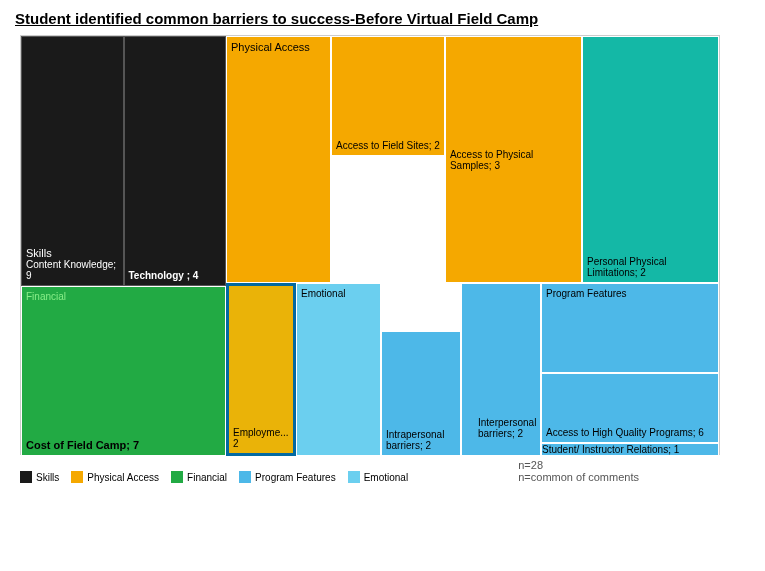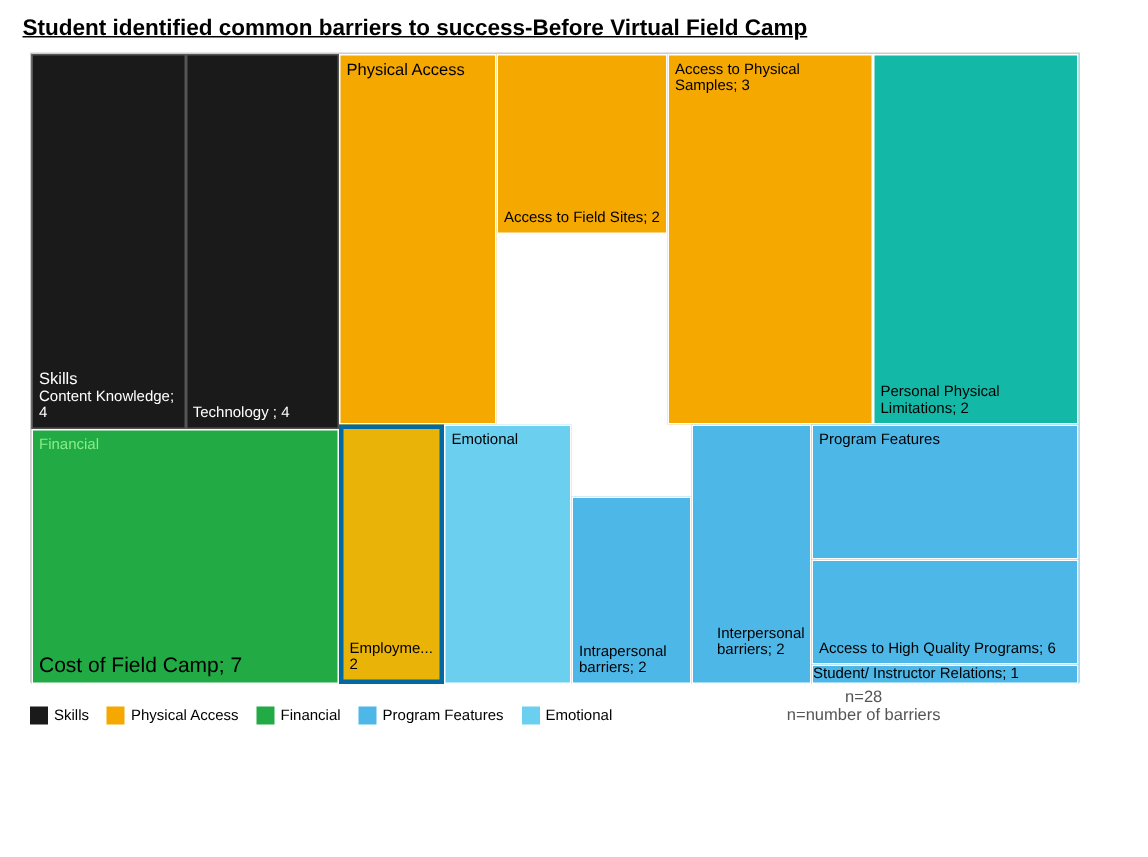--- a/index.html
+++ b/index.html
@@ -58,20 +58,21 @@
       justify-content: flex-end;
     }
     .cell-skills-right {
       flex: 1;
       background: #1a1a1a;
       border: 1px solid #555;
       padding: 4px;
       display: flex;
       flex-direction: column;
       justify-content: flex-end;
+      font-weight: bold;
     }
     .cell-financial-bottom {
       flex: 1;
       background: #22aa44;
       border: 1px solid #fff;
       padding: 4px;
       display: flex;
       flex-direction: column;
       justify-content: space-between;
     }
@@ -117,21 +118,21 @@
       display: flex;
       flex-direction: row;
     }
     .cell-access-physical-samples {
       flex: 1;
       background: #f5a800;
       border: 1px solid #fff;
       padding: 4px;
       font-size: 10px;
       display: flex;
-      align-items: flex-start;
+      align-items: center;
     }
     .cell-personal-physical {
       flex: 1;
       background: #14b8a6;
       border: 1px solid #fff;
       padding: 4px;
       font-size: 10px;
       display: flex;
       align-items: flex-end;
     }
@@ -249,30 +250,30 @@
 <div class="page">
   <div class="title">Student identified common barriers to success-Before Virtual Field Camp</div>
 
   <div class="chart-area">
     <div class="treemap-container">
 
       <div class="col-skills">
         <div class="cell-skills-top">
           <div class="cell-skills-left">
             <span style="font-size:11px;color:#fff;align-self:flex-start;">Skills</span>
-            <span style="font-size:10px;color:#fff;">Content Knowledge; 4</span>
+            <span style="font-size:10px;color:#fff;">Content Knowledge; 9</span>
           </div>
           <div class="cell-skills-right">
             <span style="font-size:10px;color:#fff;">Technology ; 4</span>
           </div>
         </div>
 
         <div class="cell-financial-bottom">
           <span class="financial-label">Financial</span>
-          <span style="font-size:14px;color:#000;">Cost of Field Camp; 7</span>
+          <span style="font-size:11px;color:#000;font-weight:bold;">Cost of Field Camp; 7</span>
         </div>
       </div>
 
       <div class="col-right">
 
         <div class="row-top">
           <div class="cell-phys-access-label">
             <span>Physical Access</span>
           </div>
           <div class="cell-phys-access-right">
@@ -335,19 +336,19 @@
         </div>
         <div class="legend-item">
           <span class="legend-box" style="background:#4db8e8;"></span>
           <span>Program Features</span>
         </div>
         <div class="legend-item">
           <span class="legend-box" style="background:#6bcfef;"></span>
           <span>Emotional</span>
         </div>
       </div>
-      <div style="text-align:center;font-size:11px;color:#555;margin-right:16px;margin-top:4px;">
+      <div style="text-align:left;font-size:11px;color:#555;margin-right:4px;margin-top:4px;">
         <div>n=28</div>
-        <div>n=number of barriers</div>
+        <div>n=common of comments</div>
       </div>
     </div>
   </div>
 </div>
 
 </body></html>

